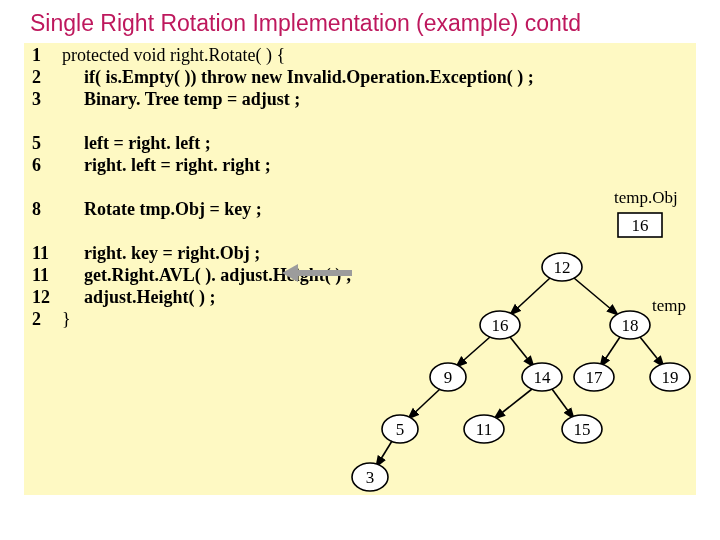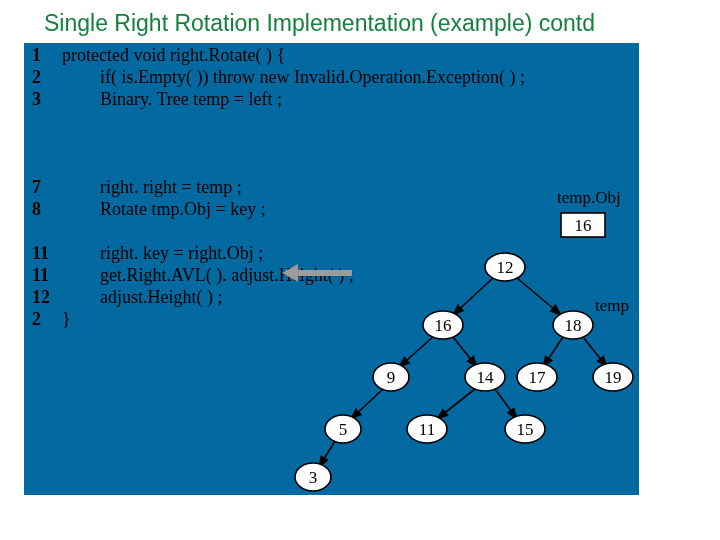--- a/index.html
+++ b/index.html
@@ -6,46 +6,46 @@
     margin: 0;
     padding: 0;
     font-family: "Times New Roman", serif;
     background: #fff;
     width: 720px;
     height: 540px;
     position: relative;
     overflow: hidden;
   }
   .title {
-    color: #15803d;
+    color: #be185d;
     font-family: Arial, sans-serif;
     font-size: 23px;
-    padding: 10px 0 6px 44px;
+    padding: 10px 0 6px 30px;
   }
   .codeblock {
-    background: #0369a1;
-    width: 615px;
+    background: #fef9c3;
+    width: 672px;
     height: 452px;
     margin-left: 24px;
     position: relative;
   }
   .line {
     position: absolute;
     left: 8px;
     font-size: 18px;
     color: #000;
   }
   .ln {
     display: inline-block;
     width: 28px;
     font-weight: bold;
     text-align: left;
   }
   .indent0 { margin-left: 2px; }
-  .indent1 { margin-left: 40px; }
+  .indent1 { margin-left: 24px; font-weight: bold; }
   svg.tree {
     position: absolute;
     right: 4px;
     bottom: 0;
     width: 360px;
     height: 330px;
   }
   .node-rect {
     fill: #fff;
     stroke: #000;
@@ -97,22 +97,23 @@
   }
 </style>
 </head>
 <body>
 
 <div class="title">Single Right Rotation Implementation (example) contd</div>
 
 <div class="codeblock">
   <div class="line" style="top:2px"><span class="ln">1</span><span class="indent0">protected void   right.Rotate( ) {</span></div>
   <div class="line" style="top:24px"><span class="ln">2</span><span class="indent1">if( is.Empty( )) throw new Invalid.Operation.Exception( ) ;</span></div>
-  <div class="line" style="top:46px"><span class="ln">3</span><span class="indent1">Binary. Tree temp = left ;</span></div>
-  <div class="line" style="top:134px"><span class="ln">7</span><span class="indent1">right. right = temp ;</span></div>
+  <div class="line" style="top:46px"><span class="ln">3</span><span class="indent1">Binary. Tree temp = adjust ;</span></div>
+  <div class="line" style="top:90px"><span class="ln">5</span><span class="indent1">left = right. left ;</span></div>
+  <div class="line" style="top:112px"><span class="ln">6</span><span class="indent1">right. left = right. right ;</span></div>
   <div class="line" style="top:156px"><span class="ln">8</span><span class="indent1">Rotate tmp.Obj = key ;</span></div>
   <div class="line" style="top:200px"><span class="ln">11</span><span class="indent1">right. key = right.Obj ;</span></div>
   <div class="line" style="top:222px"><span class="ln">11</span><span class="indent1">get.Right.AVL( ). adjust.Height( ) ;</span></div>
   <div class="line" style="top:244px"><span class="ln">12</span><span class="indent1">adjust.Height( ) ;</span></div>
   <div class="line" style="top:266px"><span class="ln">2</span><span class="indent0">}</span></div>
 
   <div class="grayarrow">
     <div class="head"></div>
       <div class="shaft"></div>
   </div>

